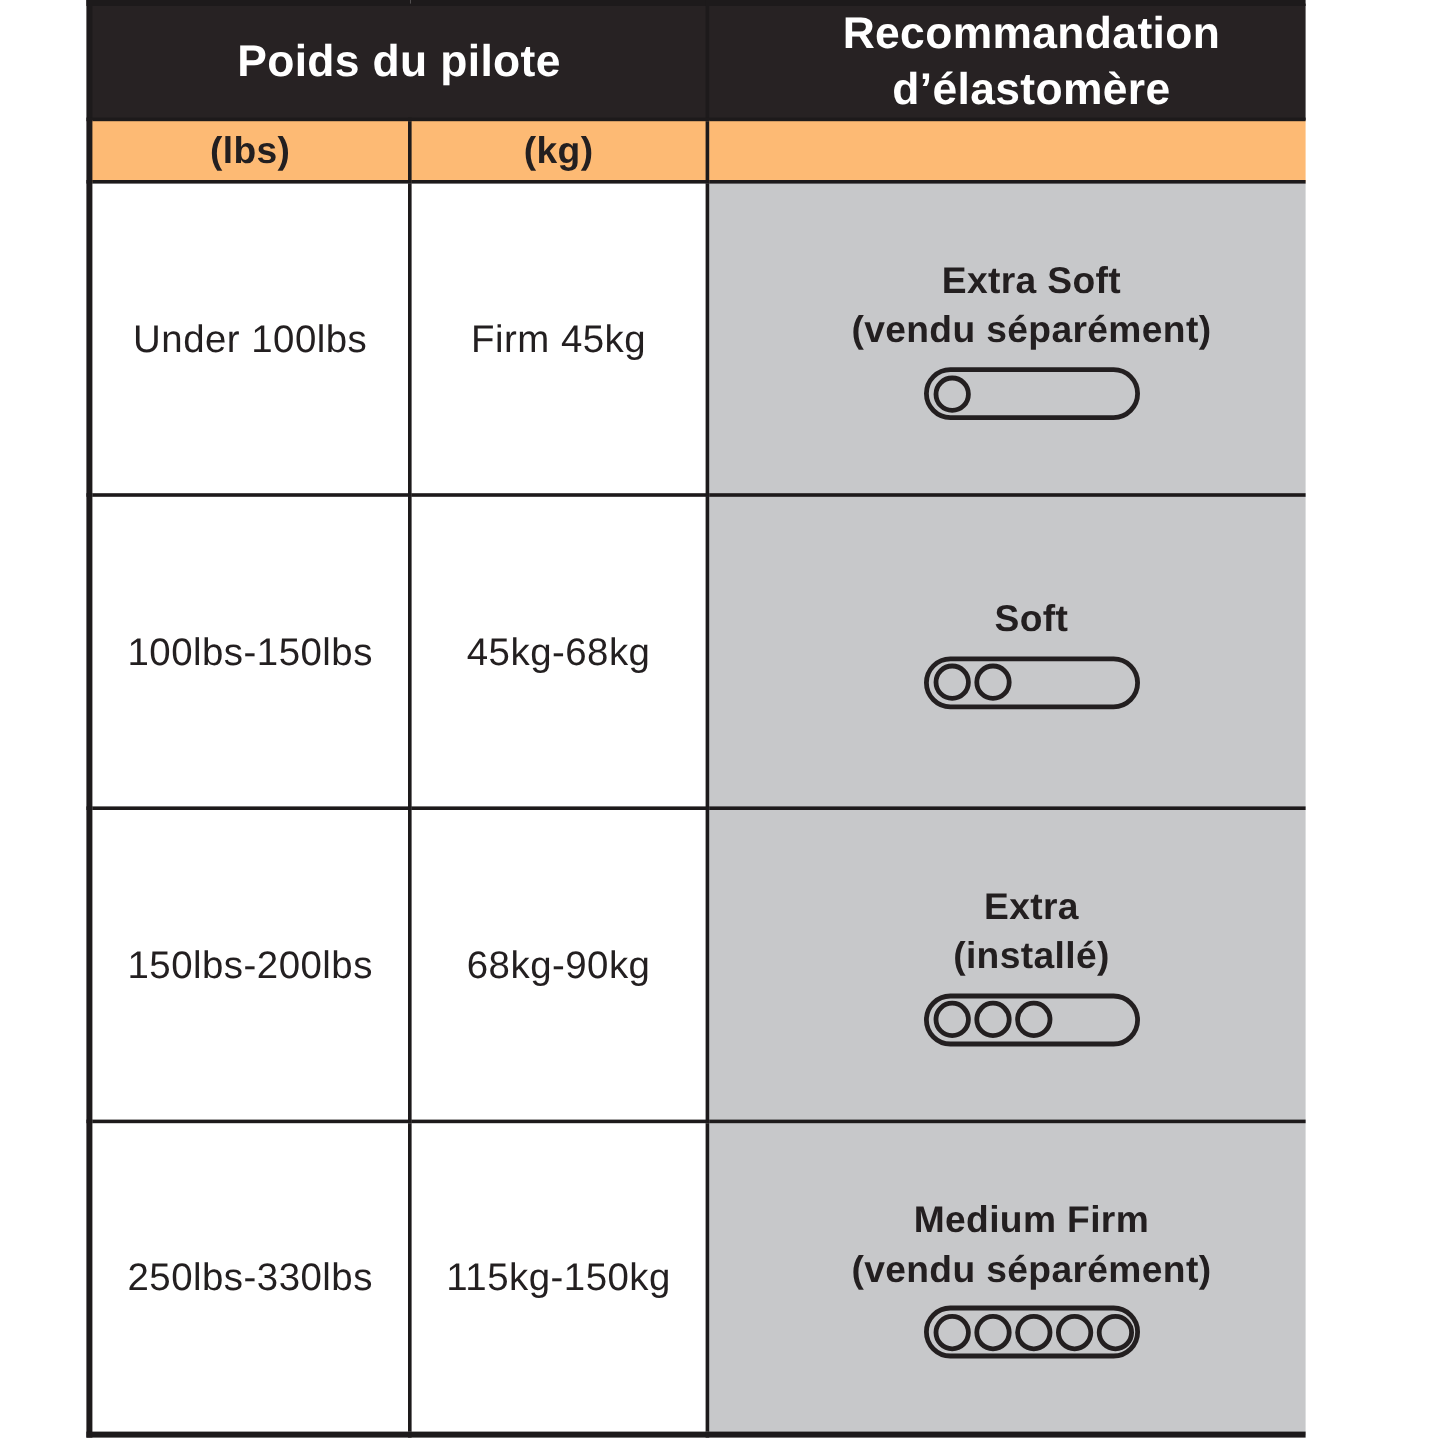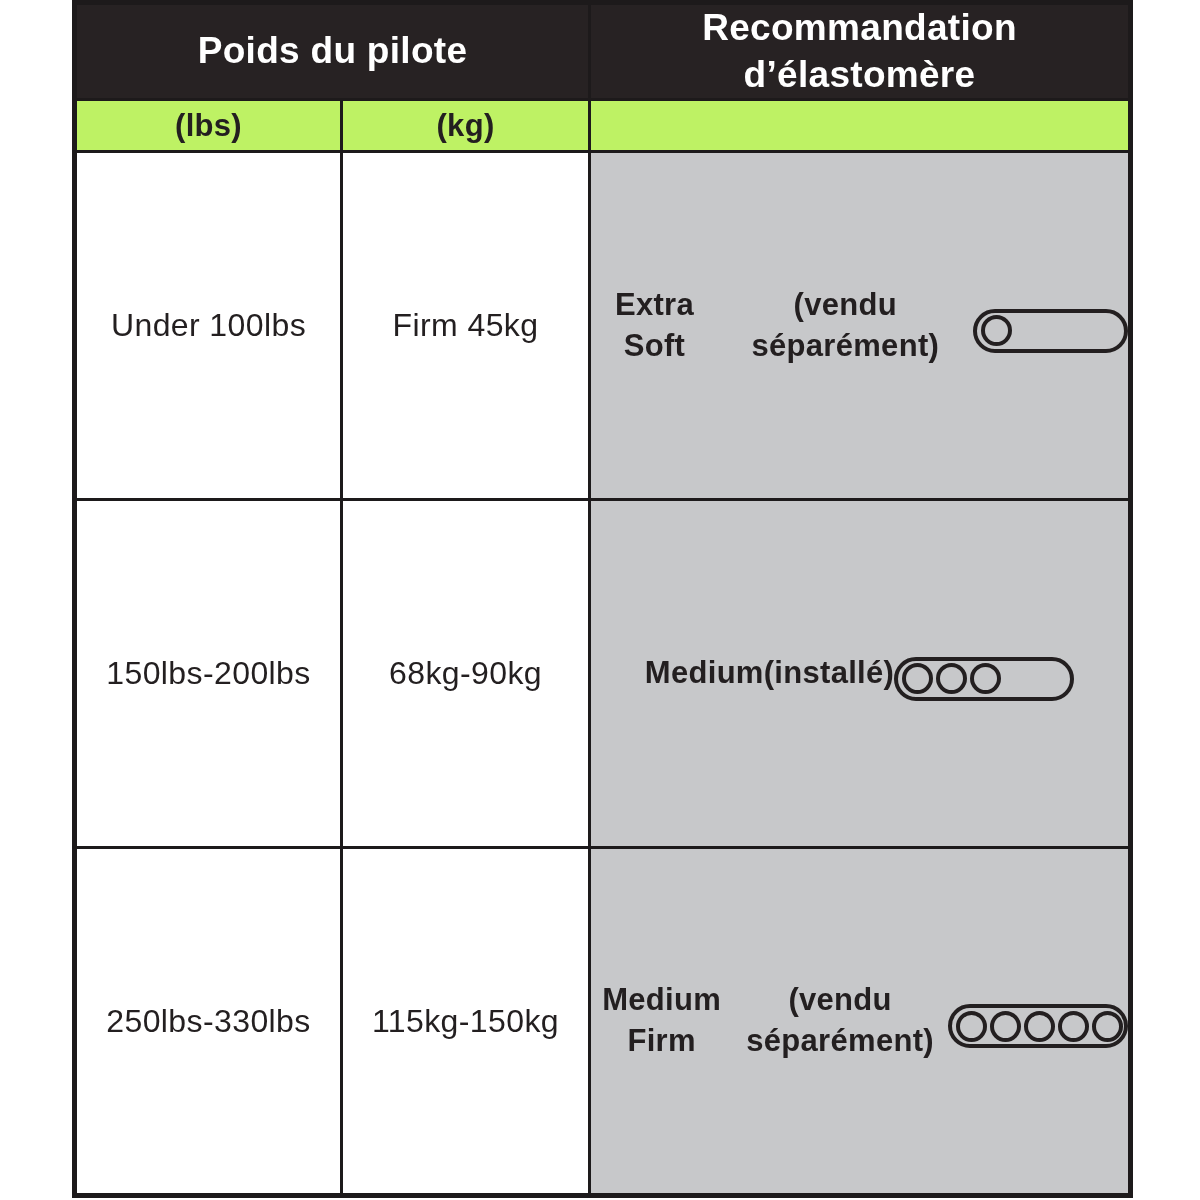--- a/index.html
+++ b/index.html
@@ -11,25 +11,24 @@
   }
   * { box-sizing: border-box; }
   html, body {
     margin: 0;
     padding: 0;
     background: #ffffff;
     font-family: "Liberation Sans", sans-serif;
   }
   .page {
     position: relative;
-    width: 1200px;
+    width: 1088px;
     height: 1200px;
     background: #ffffff;
     overflow: hidden;
-    border-radius: 14px;
   }
   table.elastomer-table {
     position: absolute;
     left: 72px;
     top: 0;
     width: 1056px;
     height: 1198px;
     border-collapse: collapse;
     table-layout: fixed;
     border: 5px solid var(--border);
@@ -46,41 +45,41 @@
   tr.main-header th {
     background: var(--header-bg);
     color: var(--header-text);
     font-size: 37px;
     font-weight: bold;
     height: 95px;
     line-height: 1.26;
     letter-spacing: 0.3px;
   }
   tr.sub-header th {
-    background: #bef264;
+    background: #fdba74;
     color: var(--text);
     font-size: 31px;
     font-weight: bold;
     height: 52px;
     letter-spacing: 0.3px;
   }
   tr.data-row td { height: 208px; }
   td.weight-cell {
     background: #ffffff;
     color: var(--text);
     font-size: 32px;
     font-weight: 400;
     letter-spacing: 0.4px;
   }
   td.rec-cell {
     background: var(--row-accent-bg);
   }
   .rec-inner {
     display: flex;
-    flex-direction: row;
+    flex-direction: column;
     align-items: center;
     justify-content: center;
   }
   .rec-name, .rec-note {
     color: var(--text);
     font-size: 31px;
     font-weight: bold;
     line-height: 1.32;
     letter-spacing: 0.3px;
   }
@@ -140,25 +139,39 @@
           <div class="rec-inner">
             <div class="rec-name">Extra Soft</div>
             <div class="rec-note">(vendu séparément)</div>
             <div class="pill">
                 <span class="dot"></span>
               </div>
           </div>
         </td>
       </tr>
       <tr class="data-row">
+        <td class="weight-cell">100lbs-150lbs</td>
+        <td class="weight-cell">45kg-68kg</td>
+        <td class="rec-cell">
+          <div class="rec-inner">
+            <div class="rec-name">Soft</div>
+
+            <div class="pill">
+                <span class="dot"></span>
+                <span class="dot"></span>
+              </div>
+          </div>
+        </td>
+      </tr>
+      <tr class="data-row">
         <td class="weight-cell">150lbs-200lbs</td>
         <td class="weight-cell">68kg-90kg</td>
         <td class="rec-cell">
           <div class="rec-inner">
-            <div class="rec-name">Medium</div>
+            <div class="rec-name">Extra</div>
             <div class="rec-note">(installé)</div>
             <div class="pill">
                 <span class="dot"></span>
                 <span class="dot"></span>
                 <span class="dot"></span>
               </div>
           </div>
         </td>
       </tr>
       <tr class="data-row">

